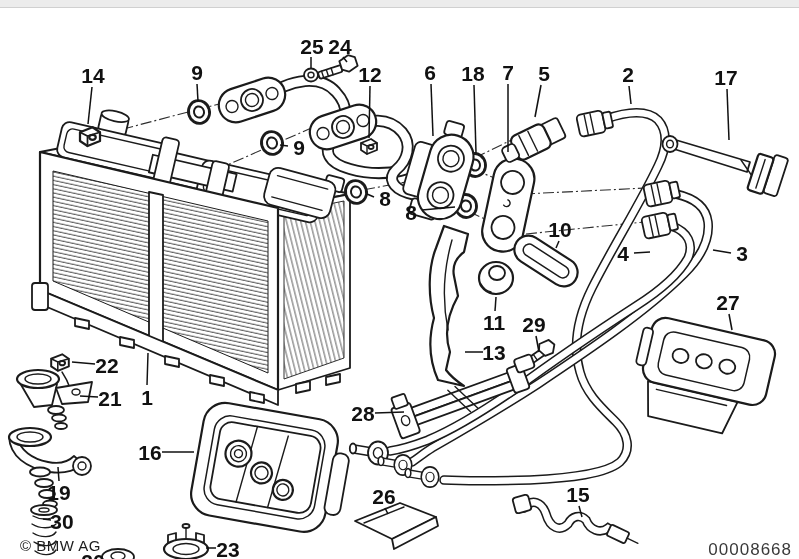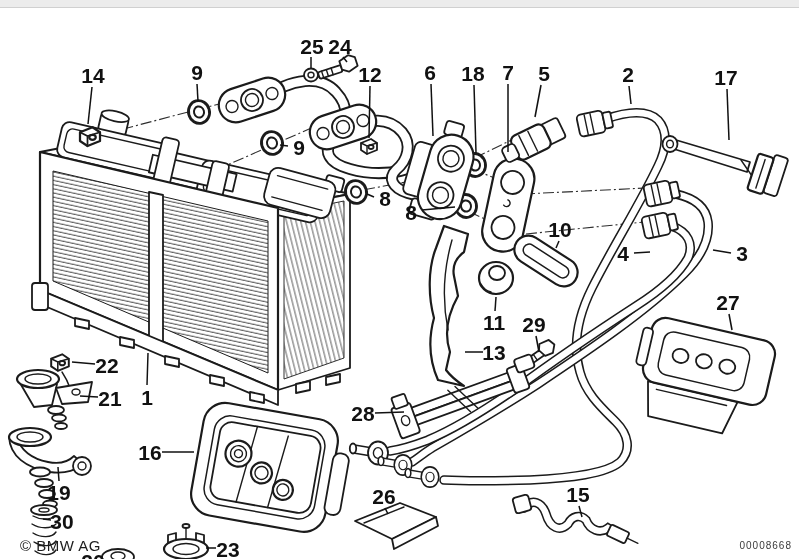--- a/index.html
+++ b/index.html
@@ -1,21 +1,21 @@
 <!DOCTYPE html>
 <html><head>
 <meta charset="utf-8">
 <style>
   html,body{margin:0;padding:0;background:#fff;}
   .stage{position:relative;width:799px;height:559px;background:#fff;overflow:hidden;
          font-family:"Liberation Sans",sans-serif;}
   .stage svg{position:absolute;left:0;top:0;z-index:2;}
   .watermark{position:absolute;left:20px;top:537px;z-index:1;font-size:15px;color:#1d1d1d;
              letter-spacing:0.5px;}
-  .docnum{position:absolute;right:7px;top:540px;z-index:3;font-size:10px;color:#3a3a3a;
+  .docnum{position:absolute;right:7px;top:540px;z-index:3;font-size:17px;color:#3a3a3a;
           letter-spacing:1px;}
   
   .ln{fill:#fff;stroke:#1b1b1b;stroke-width:1.8;stroke-linejoin:round;}
   .lnT{fill:#fff;stroke:#1b1b1b;stroke-width:2.2;stroke-linejoin:round;}
   .ln2{fill:none;stroke:#1b1b1b;stroke-width:1.4;}
   .st{fill:none;stroke:#1b1b1b;stroke-width:1.4;stroke-linecap:round;}
   .rno{fill:none;stroke:#1b1b1b;stroke-width:1.5;}
   .axis{fill:none;stroke:#2e2e2e;stroke-width:1.1;stroke-dasharray:11 3 2 3;}
   .pipeB{fill:none;stroke:#1b1b1b;stroke-width:9.5;stroke-linecap:round;}
   .pipeW{fill:none;stroke:#fff;stroke-width:6.4;stroke-linecap:round;}

